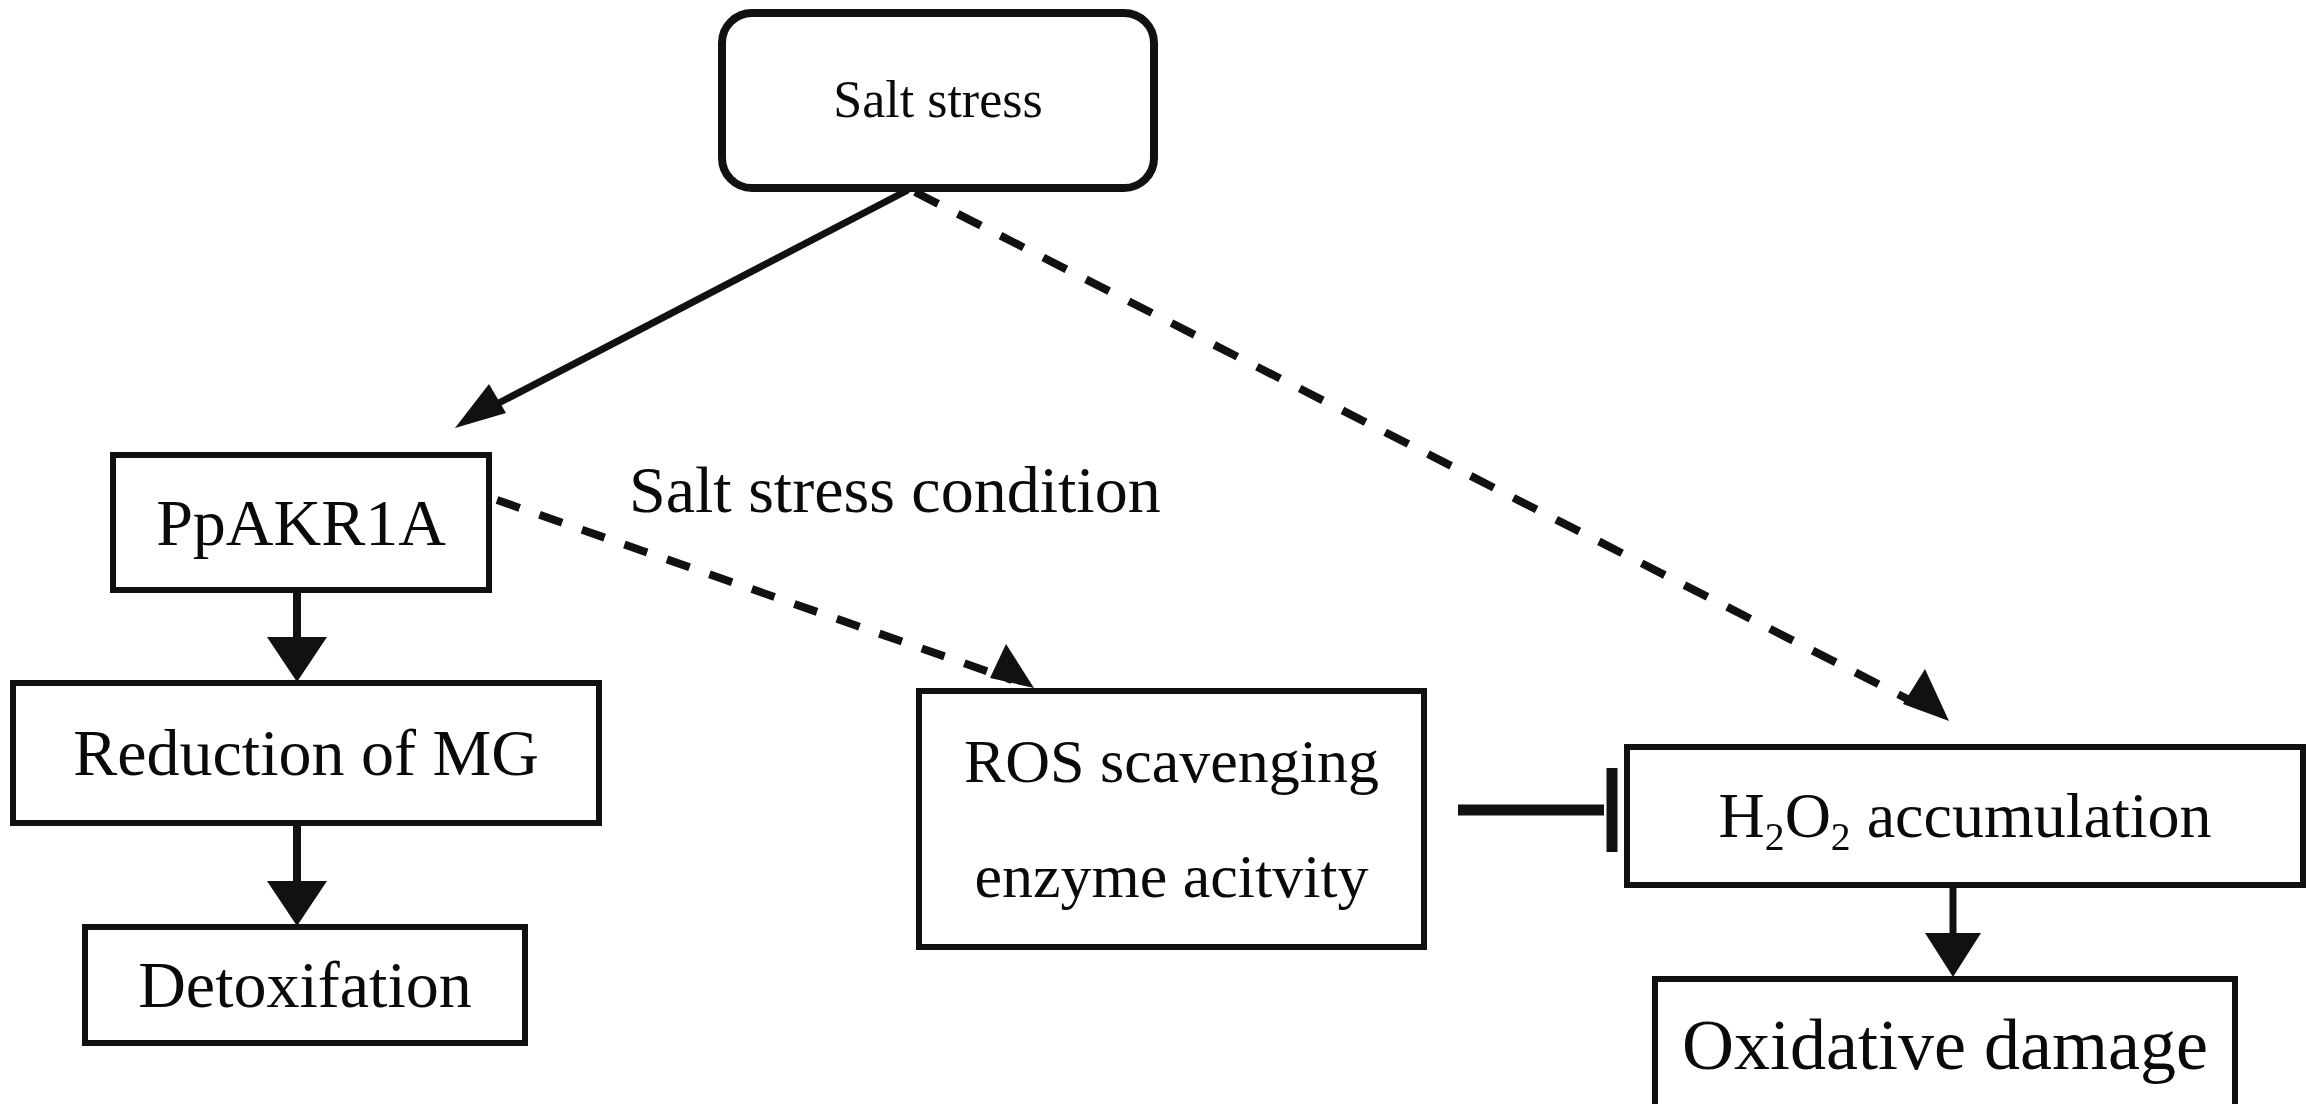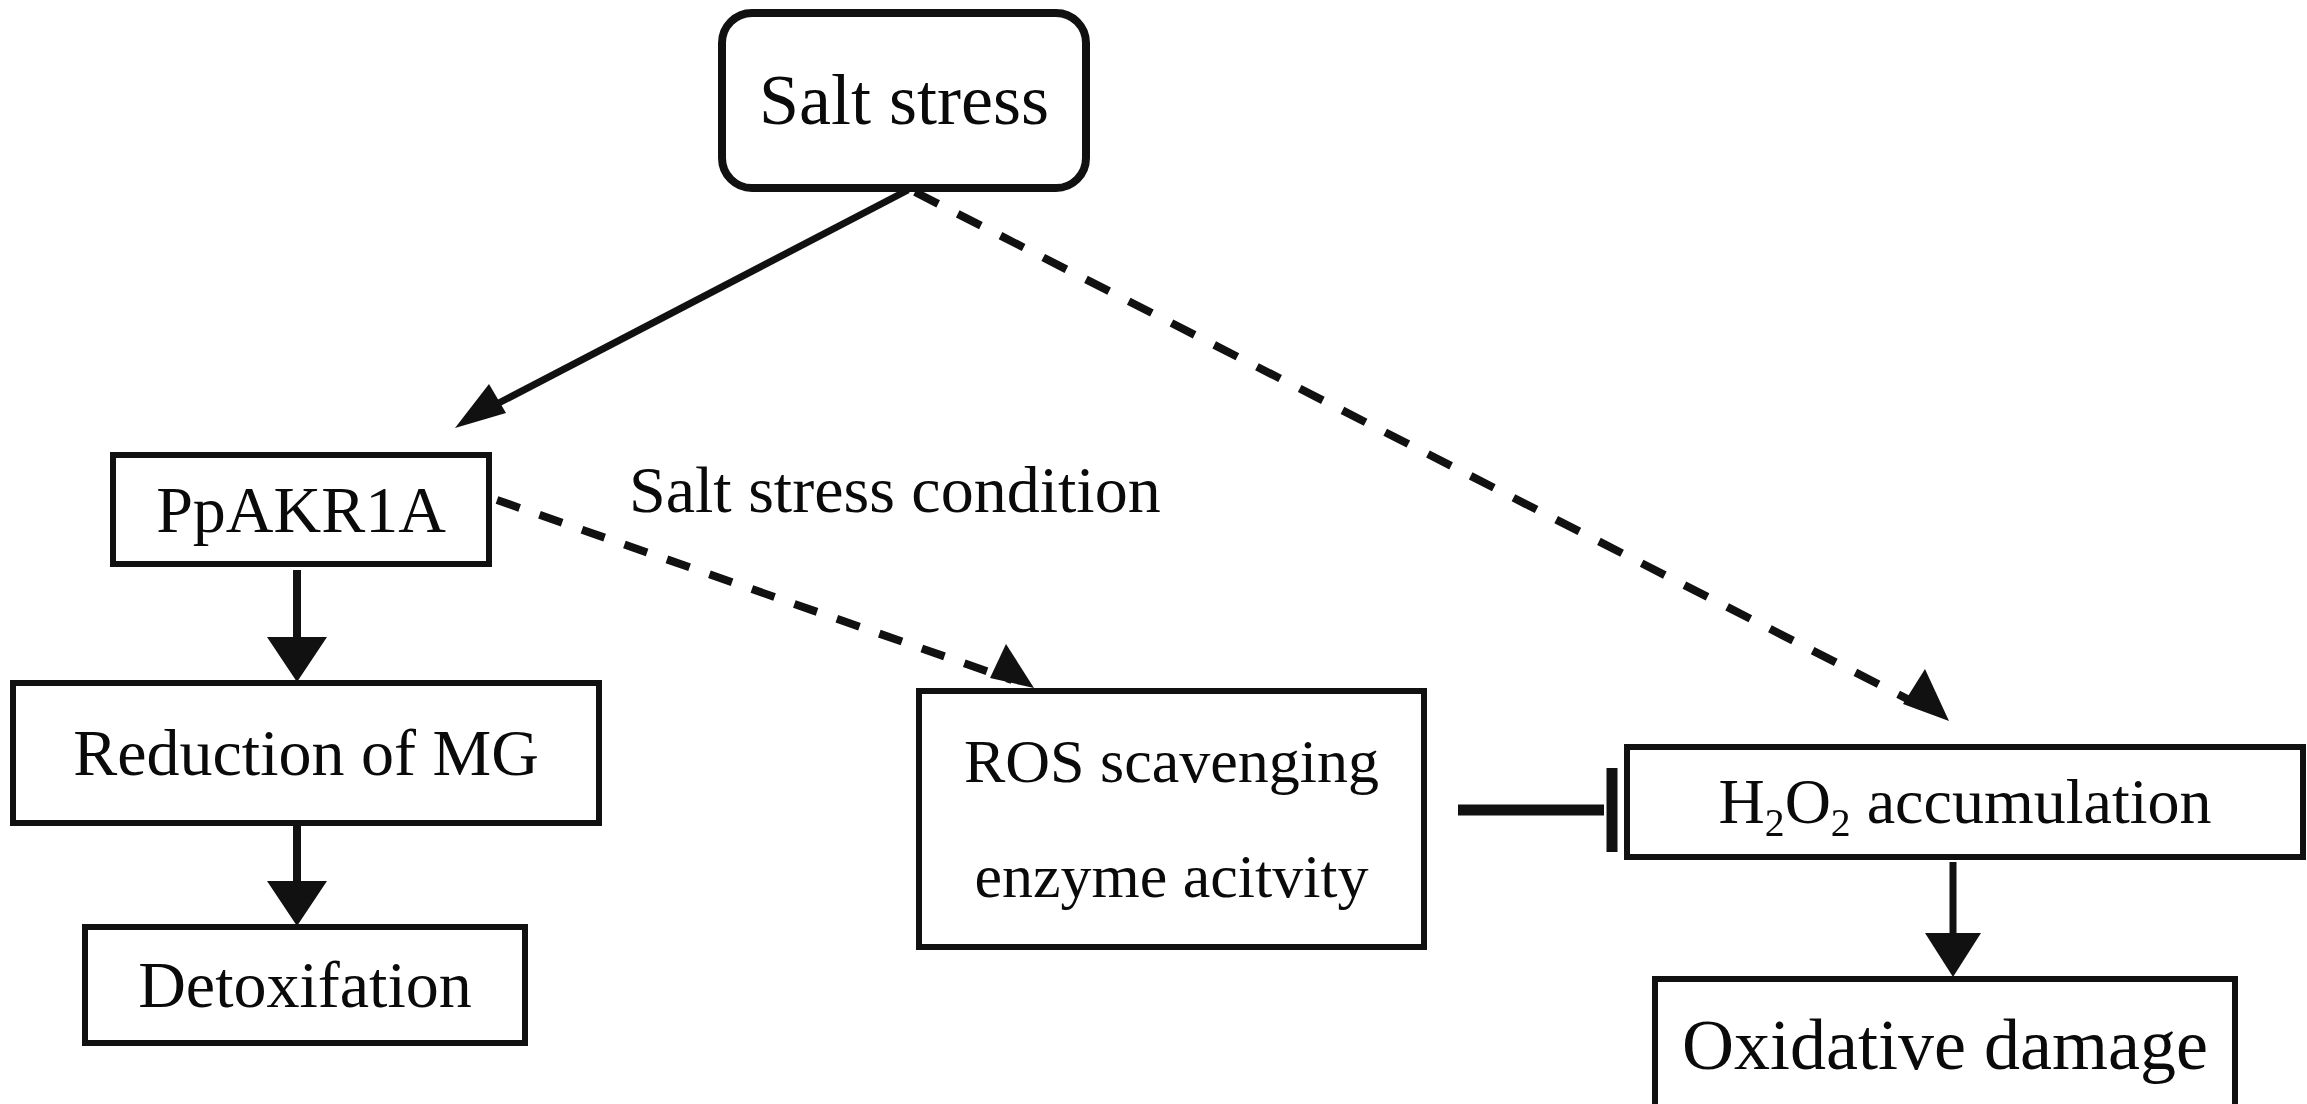--- a/index.html
+++ b/index.html
@@ -100,42 +100,42 @@
       <line x1="1458" y1="810" x2="1604" y2="810" stroke="#111111" stroke-width="11"></line>
       <line x1="1612" y1="768" x2="1612" y2="852" stroke="#111111" stroke-width="11"></line>
     </g>
 
     <g>
       <line x1="1953" y1="862" x2="1953" y2="938" stroke="#111111" stroke-width="7"></line>
       <polygon points="1953,977 1925,933 1981,933" fill="#111111"></polygon>
     </g>
   </svg>
 
-  <div class="node rounded" style="left:718px; top:9px; width:372px; height:183px; font-size:72px;">
+  <div class="node rounded" style="left:718px; top:9px; width:440px; height:183px; font-size:52px;">
     <span class="label">Salt stress</span>
   </div>
 
-  <div class="node" style="left:110px; top:452px; width:382px; height:115px; font-size:66px;">
+  <div class="node" style="left:110px; top:452px; width:382px; height:141px; font-size:66px;">
     <span class="label">PpAKR1A</span>
   </div>
 
   <div class="node" style="left:82px; top:924px; width:446px; height:122px; font-size:66px;">
     <span class="label">Detoxifation</span>
   </div>
 
   <div class="node" style="left:10px; top:680px; width:592px; height:146px; font-size:66px;">
     <span class="label">Reduction of MG</span>
   </div>
 
   <div class="node two-line" style="left:916px; top:688px; width:511px; height:262px; font-size:62px;">
     <span class="label">ROS scavenging
 enzyme acitvity</span>
   </div>
 
-  <div class="node" style="left:1624px; top:744px; width:682px; height:116px; font-size:64px;">
+  <div class="node" style="left:1624px; top:744px; width:682px; height:144px; font-size:64px;">
     <span class="label"><span>H</span><sub>2</sub><span>O</span><sub>2</sub><span> accumulation</span></span>
   </div>
 
   <div class="node" style="left:1652px; top:976px; width:586px; height:140px; font-size:72px;">
     <span class="label">Oxidative damage</span>
   </div>
 
   <div class="free-label" style="left:613px; top:452px; font-size:66px;">Salt stress condition</div>
 
 </div>

